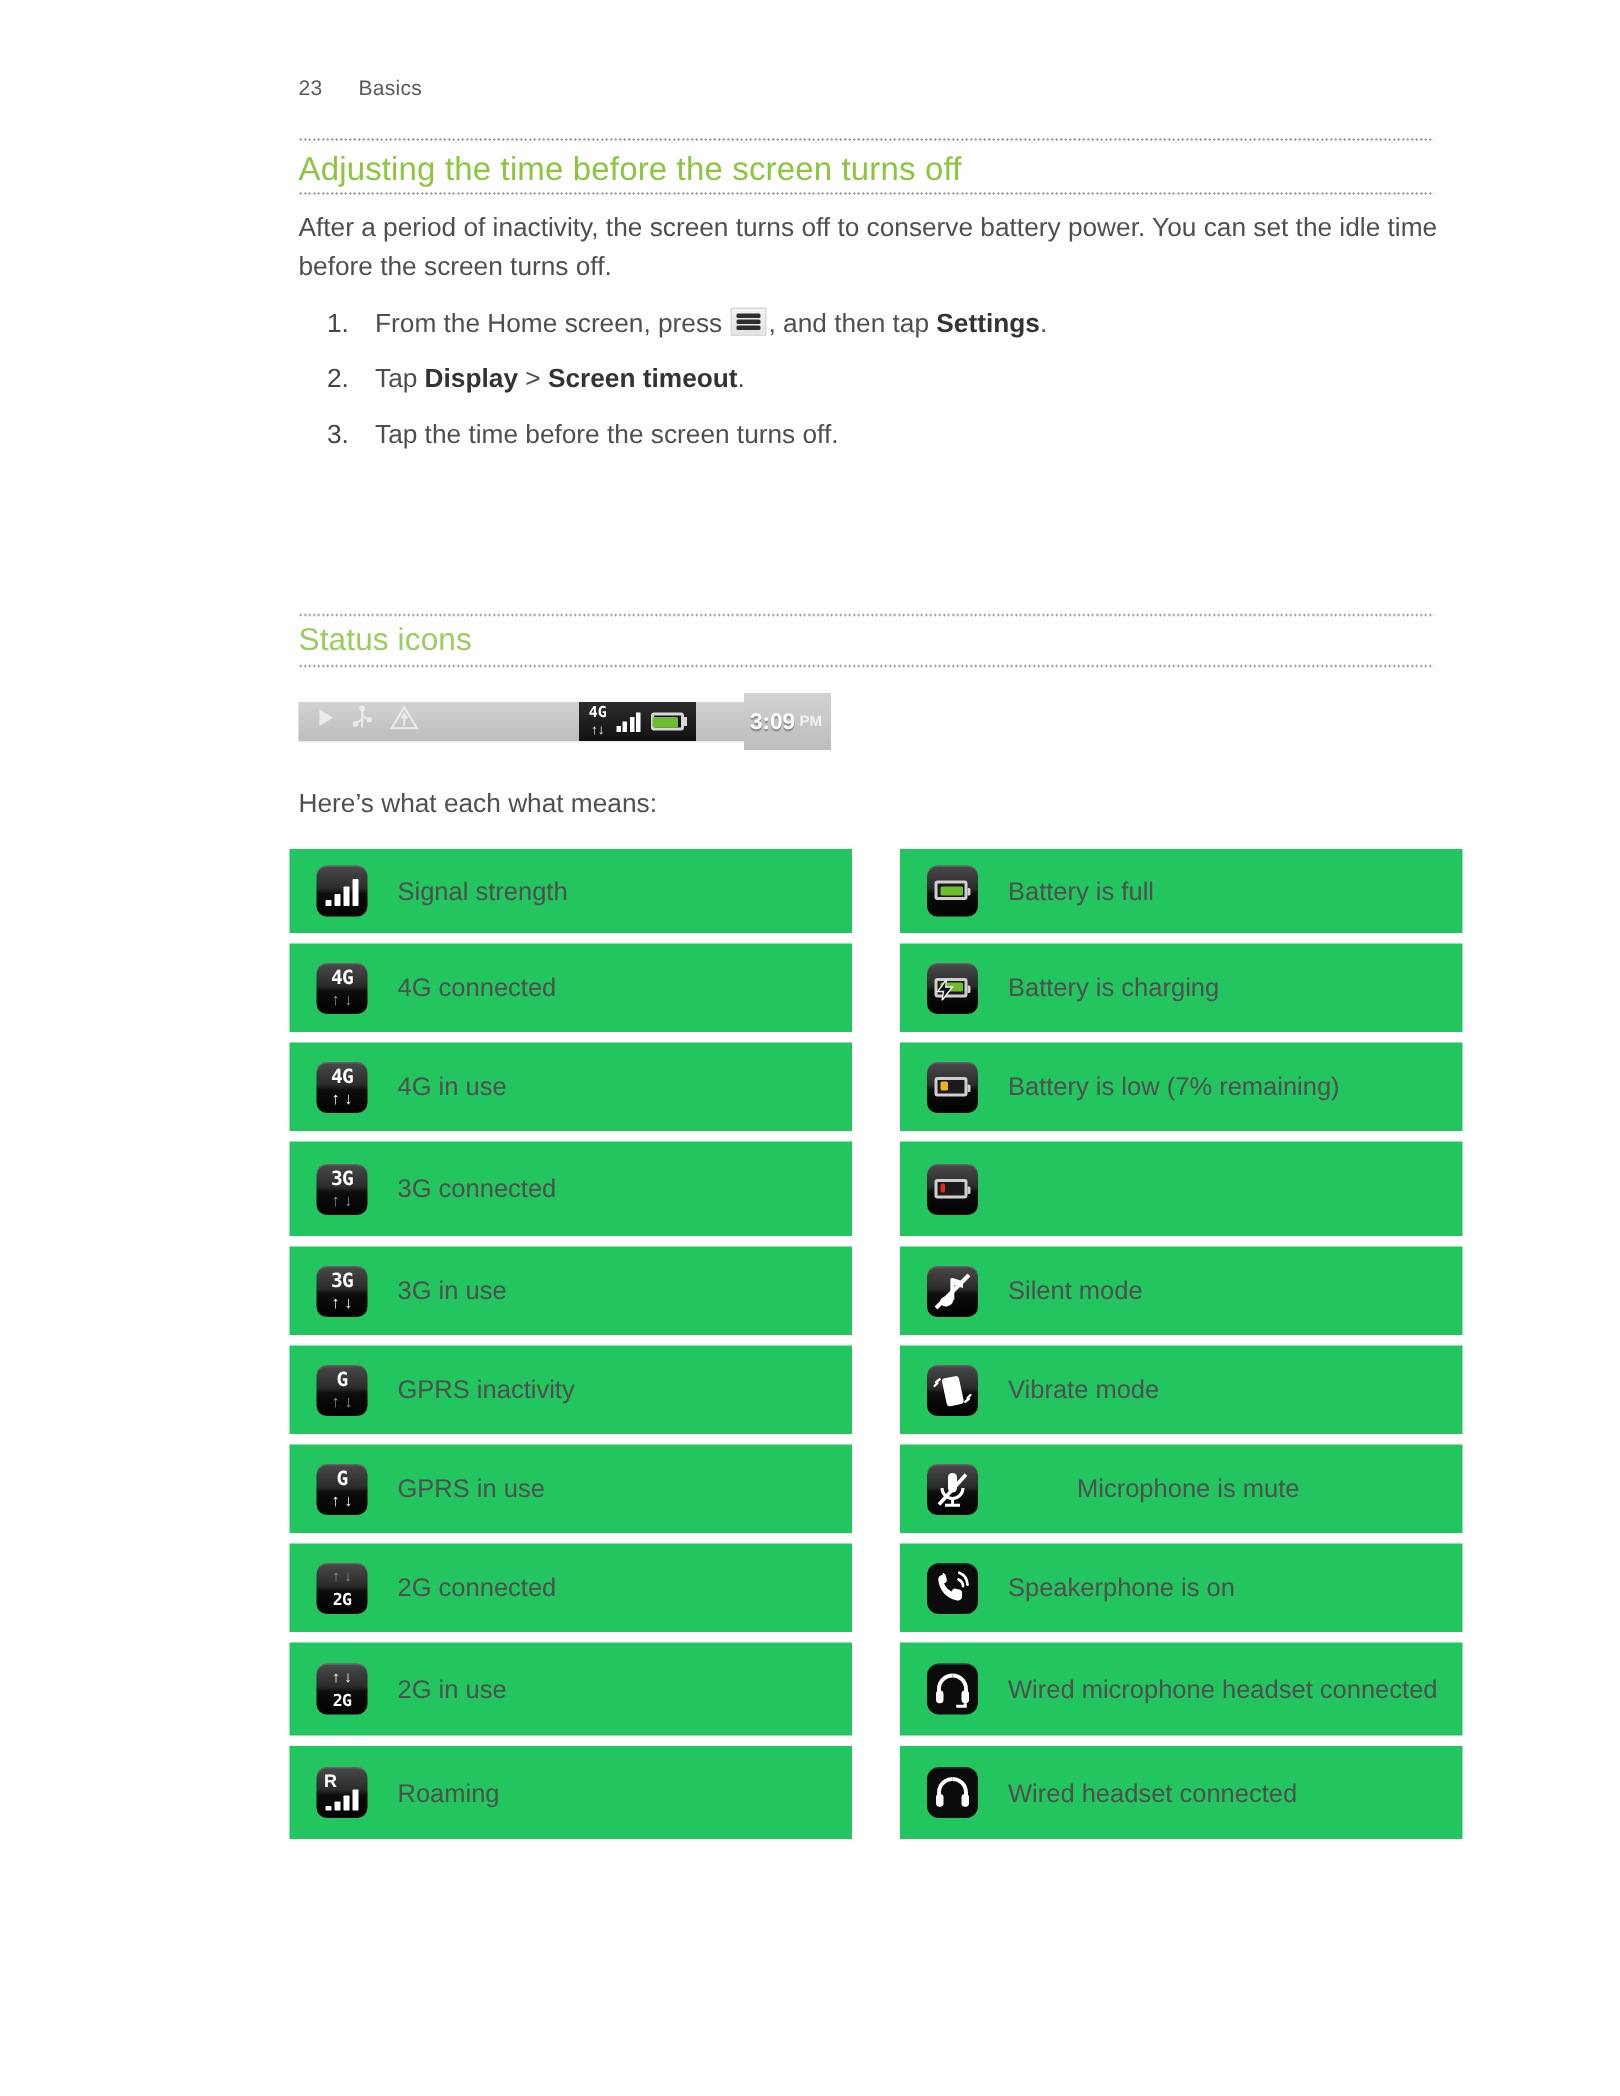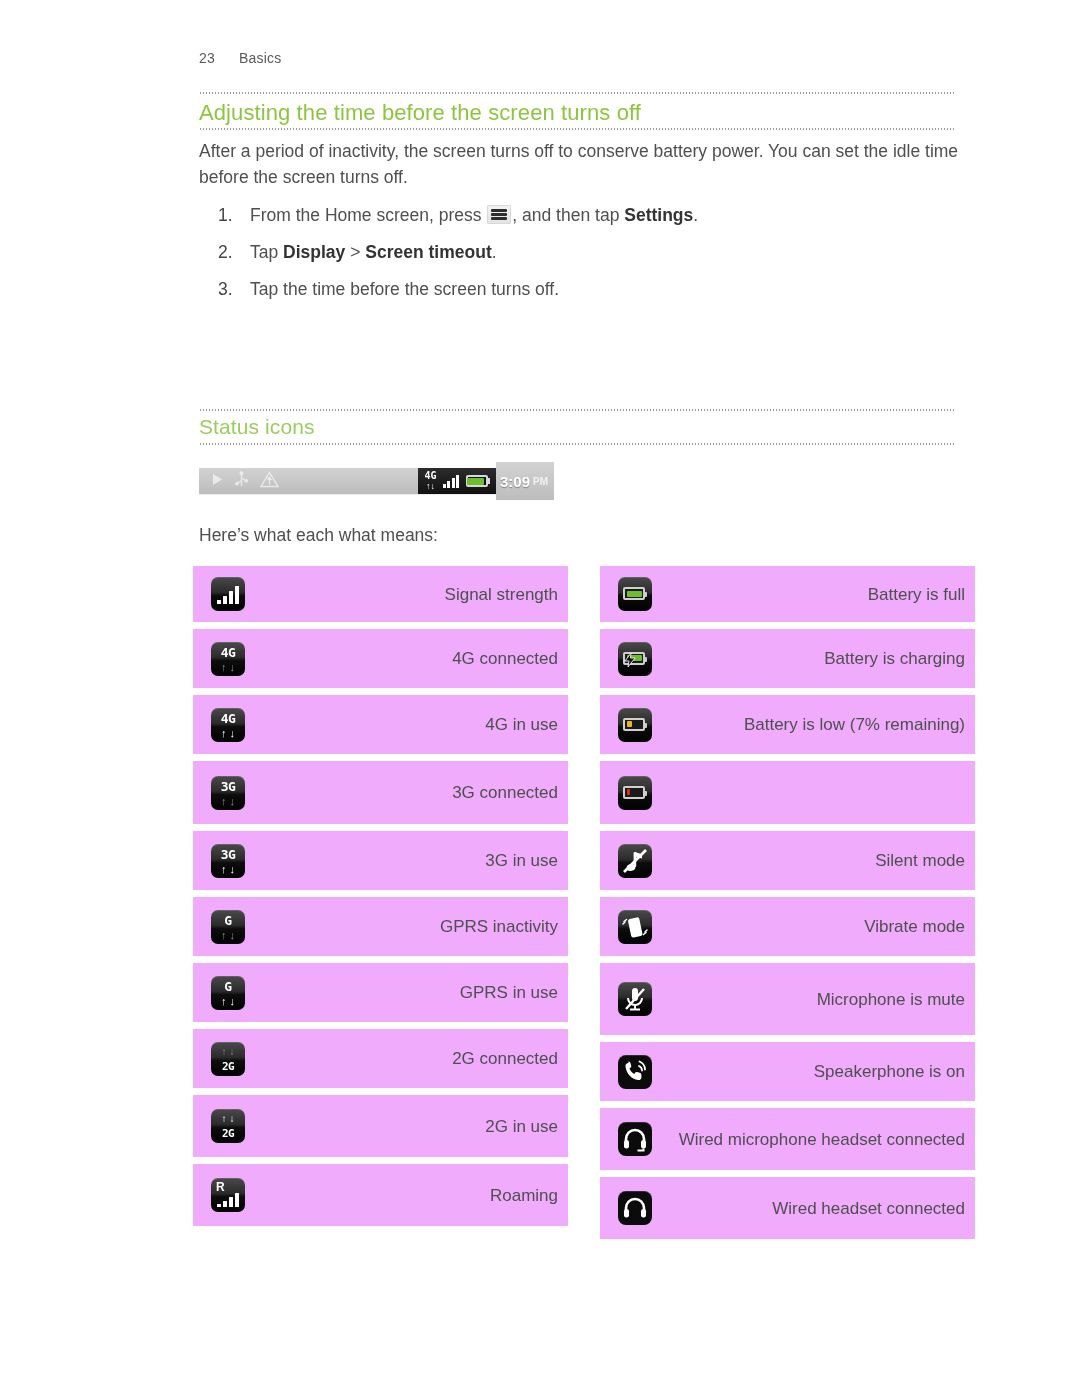--- a/index.html
+++ b/index.html
@@ -76,32 +76,33 @@
   .sb-left{display:flex;align-items:center;gap:11px;padding-left:13px;flex:1;}
   .sb-ic{opacity:.62;}
   .sb-right{
     display:flex;align-items:center;background:linear-gradient(#2c2c2c,#111);
     height:26px;padding:0 4px;gap:4px;
   }
   .sb-time{
     background:linear-gradient(#d2d2d2,#bdbdbd);height:38px;display:flex;align-items:baseline;
     padding:0 6px 0 4px;color:#fff;font-weight:700;font-size:15px;
     align-items:center;
+    margin-left:32px;
   }
   .sb-time .pm{font-size:10px;margin-left:3px;font-weight:700;color:#f2f2f2;}
   .sb-time .tt{color:#ffffff;text-shadow:0 1px 1px rgba(0,0,0,.35);}
 
   
   .tbl{position:absolute;left:193px;top:566px;width:764px;}
   .col{position:absolute;top:0;width:375px;}
   .colL{left:0;}
   .colR{left:407px;}
   .row{
-    background:#f0abfc;display:flex;align-items:center;
-    margin-bottom:7px;padding:0 0 0 18px;box-sizing:border-box;justify-content:space-between;
+    background:#22c55e;display:flex;align-items:center;
+    margin-bottom:7px;padding:0 0 0 18px;box-sizing:border-box;
   }
   .row .lbl{
     font-size:17px;line-height:25px;color:#4f4f4f;padding-left:20px;padding-right:10px;
   }
   .icnwrap{flex:0 0 34px;display:flex;align-items:center;justify-content:center;}
 
   
   .tile{
     width:34px;height:34px;border-radius:7px;position:relative;
     background:linear-gradient(#4a4a4a 0%,#2b2b2b 45%,#0d0d0d 55%,#000 100%);
@@ -380,21 +381,21 @@
         <span class="icnwrap">
           <span class="tile">
             <span class="bat">
                 <span class="batfill" style="left:1.5px;right:1.5px;background:#6dbd2e;"></span>
               </span>
           </span>
         </span>
         <span class="lbl">Battery is full</span>
       </div>
 
-      <div class="row" style="height:59px;gap:29px;">
+      <div class="row" style="height:59px;">
         <span class="icnwrap">
           <span class="tile">
             <span class="bat">
                 <span class="batfill" style="left:1.5px;right:1.5px;background:#6dbd2e;"></span>
               </span>
             <svg width="12" height="14" viewBox="0 0 12 14" style="position:absolute;left:6px;top:11px;">
               <polygon points="7,0 1,8 5,8 4,14 11,5 6.5,5" fill="#111111" stroke="#f4f4f4" stroke-width="0.9"></polygon>
             </svg>
           </span>
         </span>
@@ -451,21 +452,21 @@
                   <path d="M8.5 9.5 L6 11.5"></path>
                 <path d="M27 22 L29 20"></path>
                   <path d="M25.5 24.5 L28 22.5"></path>
               </g>
             </svg>
           </span>
         </span>
         <span class="lbl">Vibrate mode</span>
       </div>
 
-      <div class="row" style="height:72px;">
+      <div class="row" style="height:59px;gap:46px;">
         <span class="icnwrap">
           <span class="tile">
             <svg width="34" height="34" viewBox="0 0 34 34">
               <g fill="#ffffff">
                 <rect x="14" y="6" width="6" height="13" rx="3"></rect>
                 <path d="M10 16 a7 7 0 0 0 14 0" fill="none" stroke="#ffffff" stroke-width="2"></path>
                 <rect x="16.1" y="22" width="1.9" height="5"></rect>
                 <rect x="12" y="26.5" width="10" height="2"></rect>
               </g>
               <line x1="8" y1="27" x2="26" y2="7" stroke="#ffffff" stroke-width="2.4"></line>

